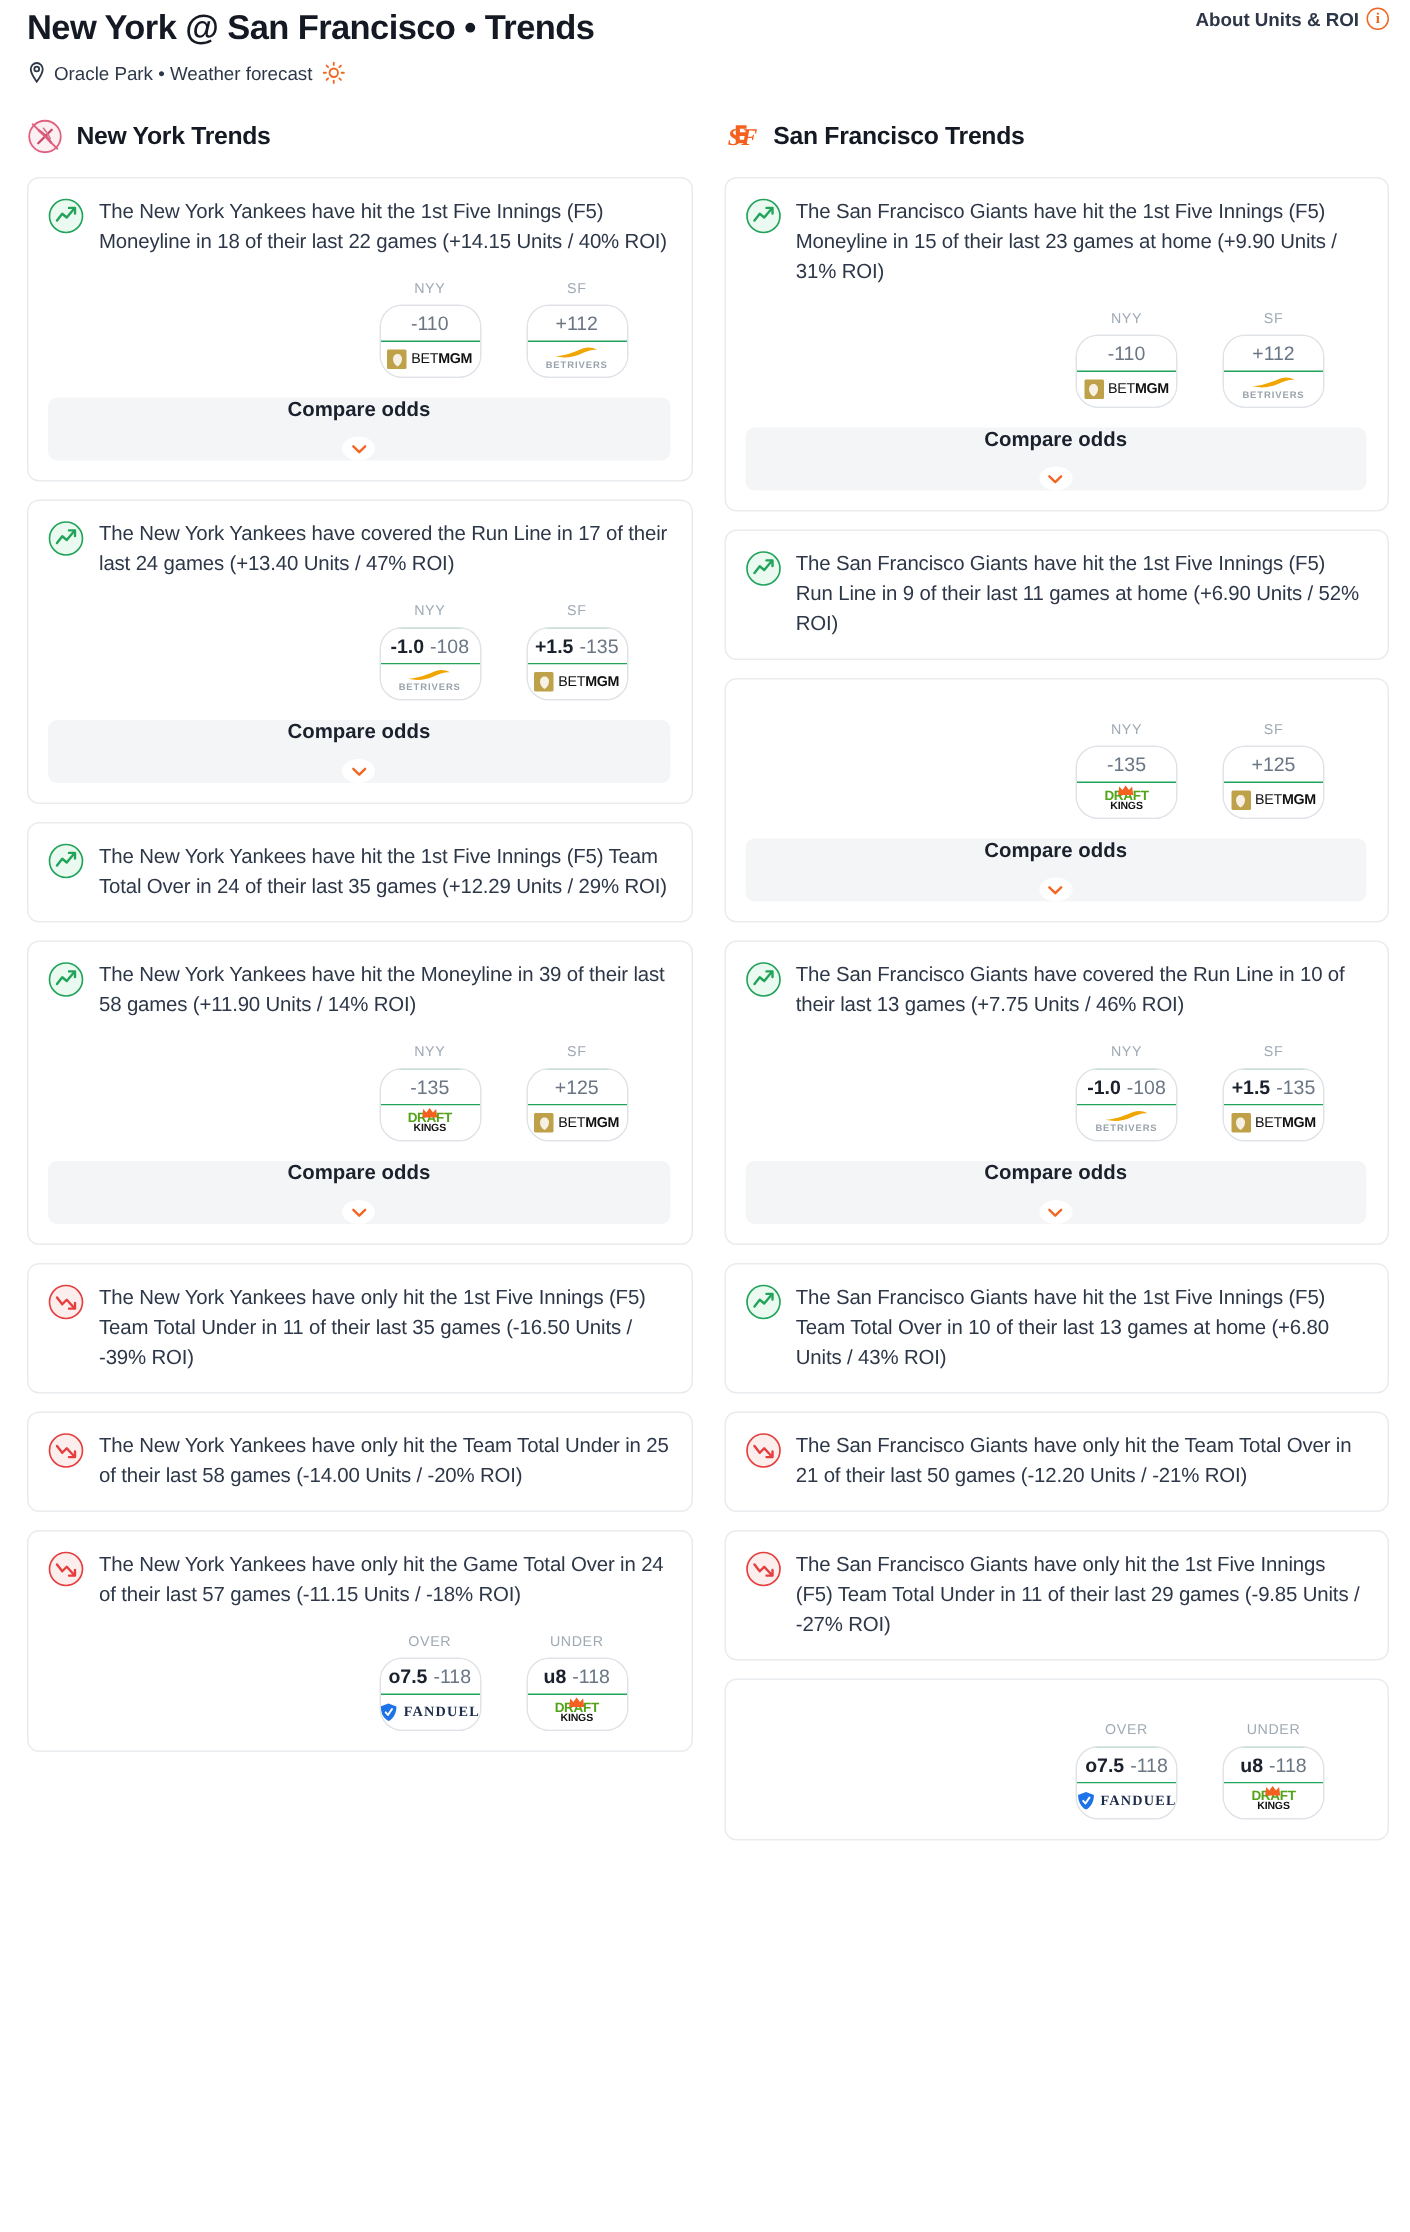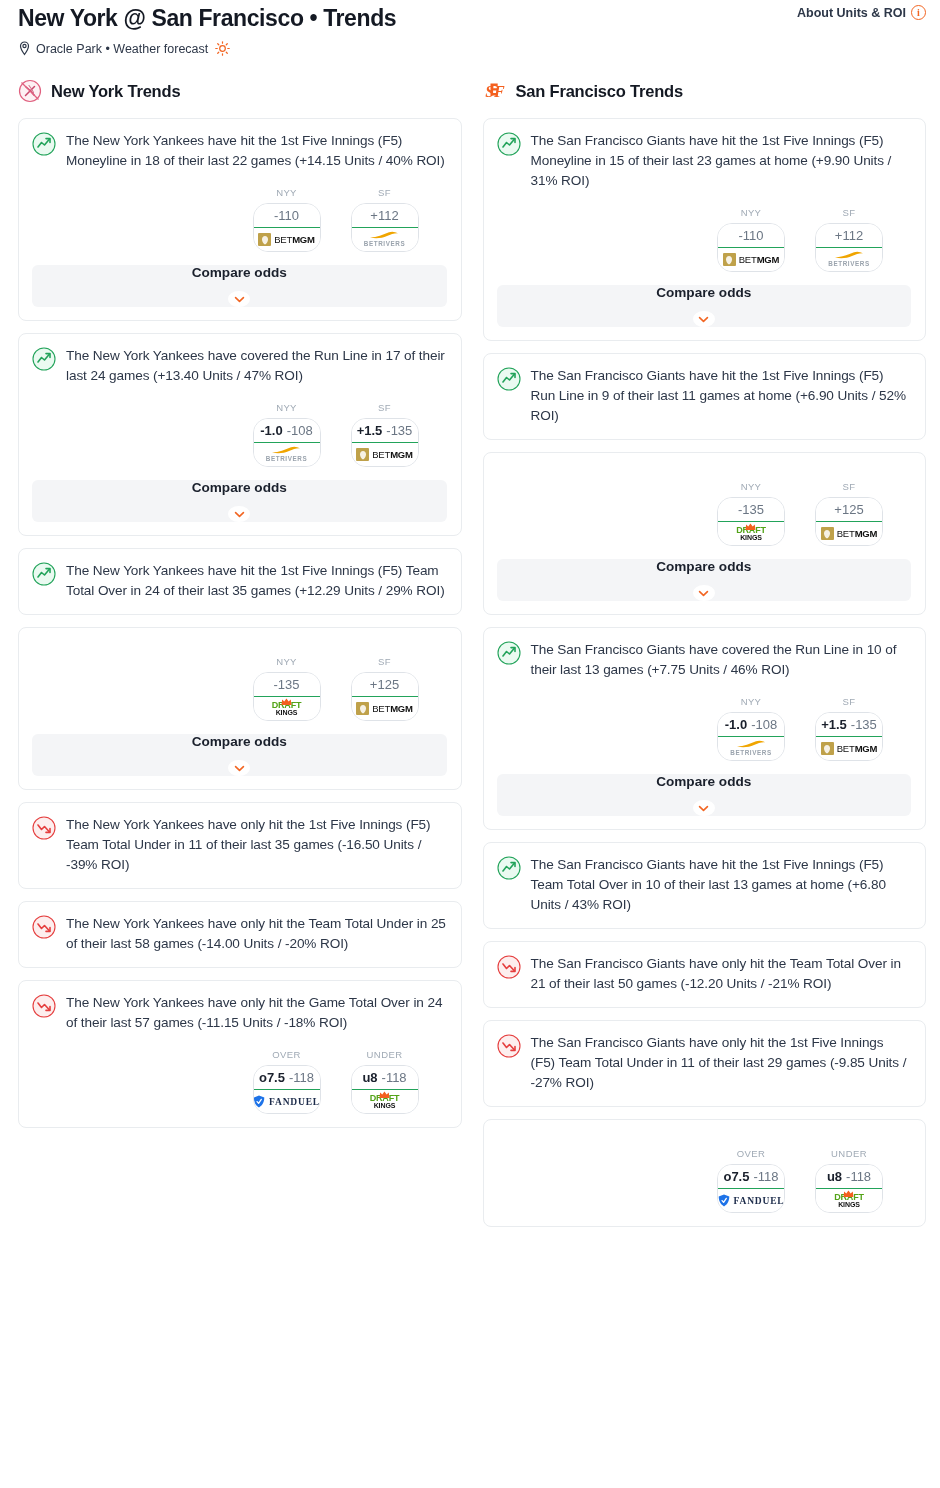--- a/index.html
+++ b/index.html
@@ -351,20 +351,28 @@
           <div class="card-top">
             <span class="trend-icon"><svg viewBox="0 0 24 24">
                 <circle cx="12" cy="12" r="11" fill="#eafaf1" stroke="#22a35a" stroke-width="1.1"></circle>
                 <polyline points="6,15 9.5,10.5 12.5,13 17.5,7" fill="none" stroke="#22a35a" stroke-width="1.6" stroke-linecap="round" stroke-linejoin="round"></polyline>
                 <polyline points="14,6.6 18,6.6 18,10.4" fill="none" stroke="#22a35a" stroke-width="1.6" stroke-linecap="round" stroke-linejoin="round"></polyline>
               </svg></span>
             <span class="trend-text">The New York Yankees have hit the 1st Five Innings (F5) Team Total Over in 24 of their last 35 games (+12.29 Units / 29% ROI)</span>
           </div>
         </div>
         <div class="card">
+          <div class="card-top">
+            <span class="trend-icon"><svg viewBox="0 0 24 24">
+                <circle cx="12" cy="12" r="11" fill="#eafaf1" stroke="#22a35a" stroke-width="1.1"></circle>
+                <polyline points="6,15 9.5,10.5 12.5,13 17.5,7" fill="none" stroke="#22a35a" stroke-width="1.6" stroke-linecap="round" stroke-linejoin="round"></polyline>
+                <polyline points="14,6.6 18,6.6 18,10.4" fill="none" stroke="#22a35a" stroke-width="1.6" stroke-linecap="round" stroke-linejoin="round"></polyline>
+              </svg></span>
+            <span class="trend-text">The New York Yankees have hit the Moneyline in 39 of their last 58 games (+11.90 Units / 14% ROI)</span>
+          </div>
           <div class="odds-row">
             <div class="odds-col">
               <div class="odds-label">NYY</div>
               <div class="odds-box">
                 <div class="odds-price">
                   <span class="vig">-135</span>
                 </div>
                 <div class="book">
                   <span class="logo-dk">
                     <span class="crown">

